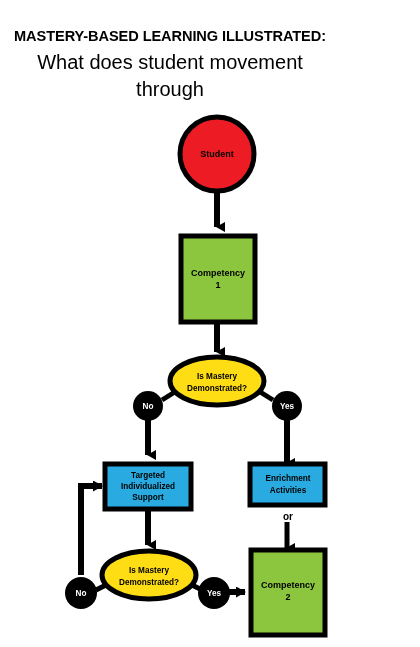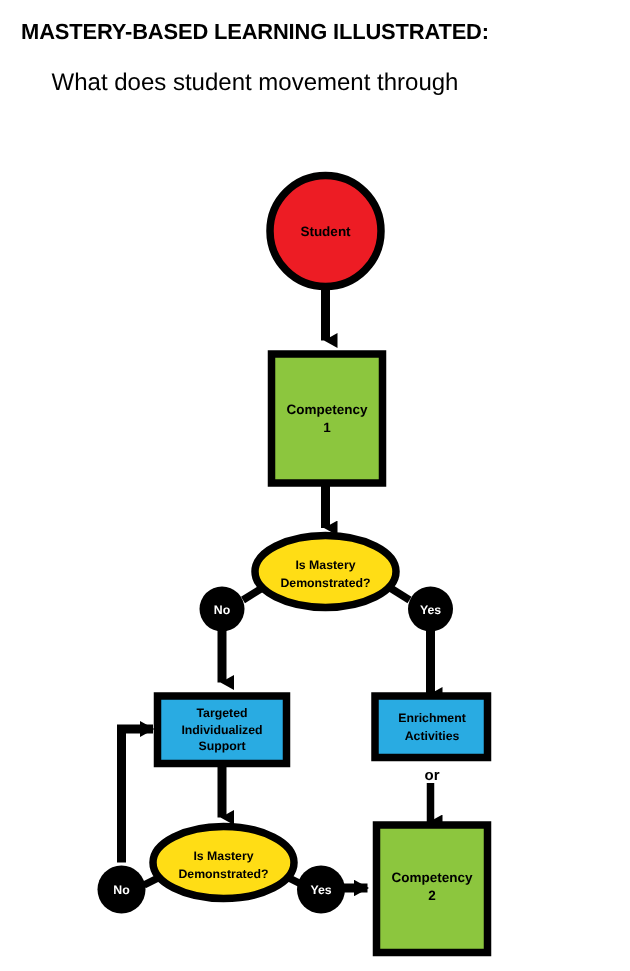--- a/index.html
+++ b/index.html
@@ -16,36 +16,36 @@
   }
   #page {
     position: relative;
     width: 420px;
     height: 647px;
     background: #ffffff;
   }
   .header {
     position: absolute;
     left: 0;
-    top: 0;
+    top: 14px;
     width: 340px;
     text-align: center;
   }
   .title-main {
     font-size: 14.6px;
     font-weight: bold;
     letter-spacing: -0.1px;
     line-height: 1.2;
     margin-top: 14px;
   }
   .title-sub {
-    font-size: 16px;
+    font-size: 20px;
     font-weight: normal;
     line-height: 1.35;
-    margin-top: 13px;
+    margin-top: 3px;
     padding: 0 20px;
   }
   svg {
     position: absolute;
     left: 0;
     top: 0;
     display: block;
   }
   .node-label {
     font-family: "Liberation Sans", sans-serif;

